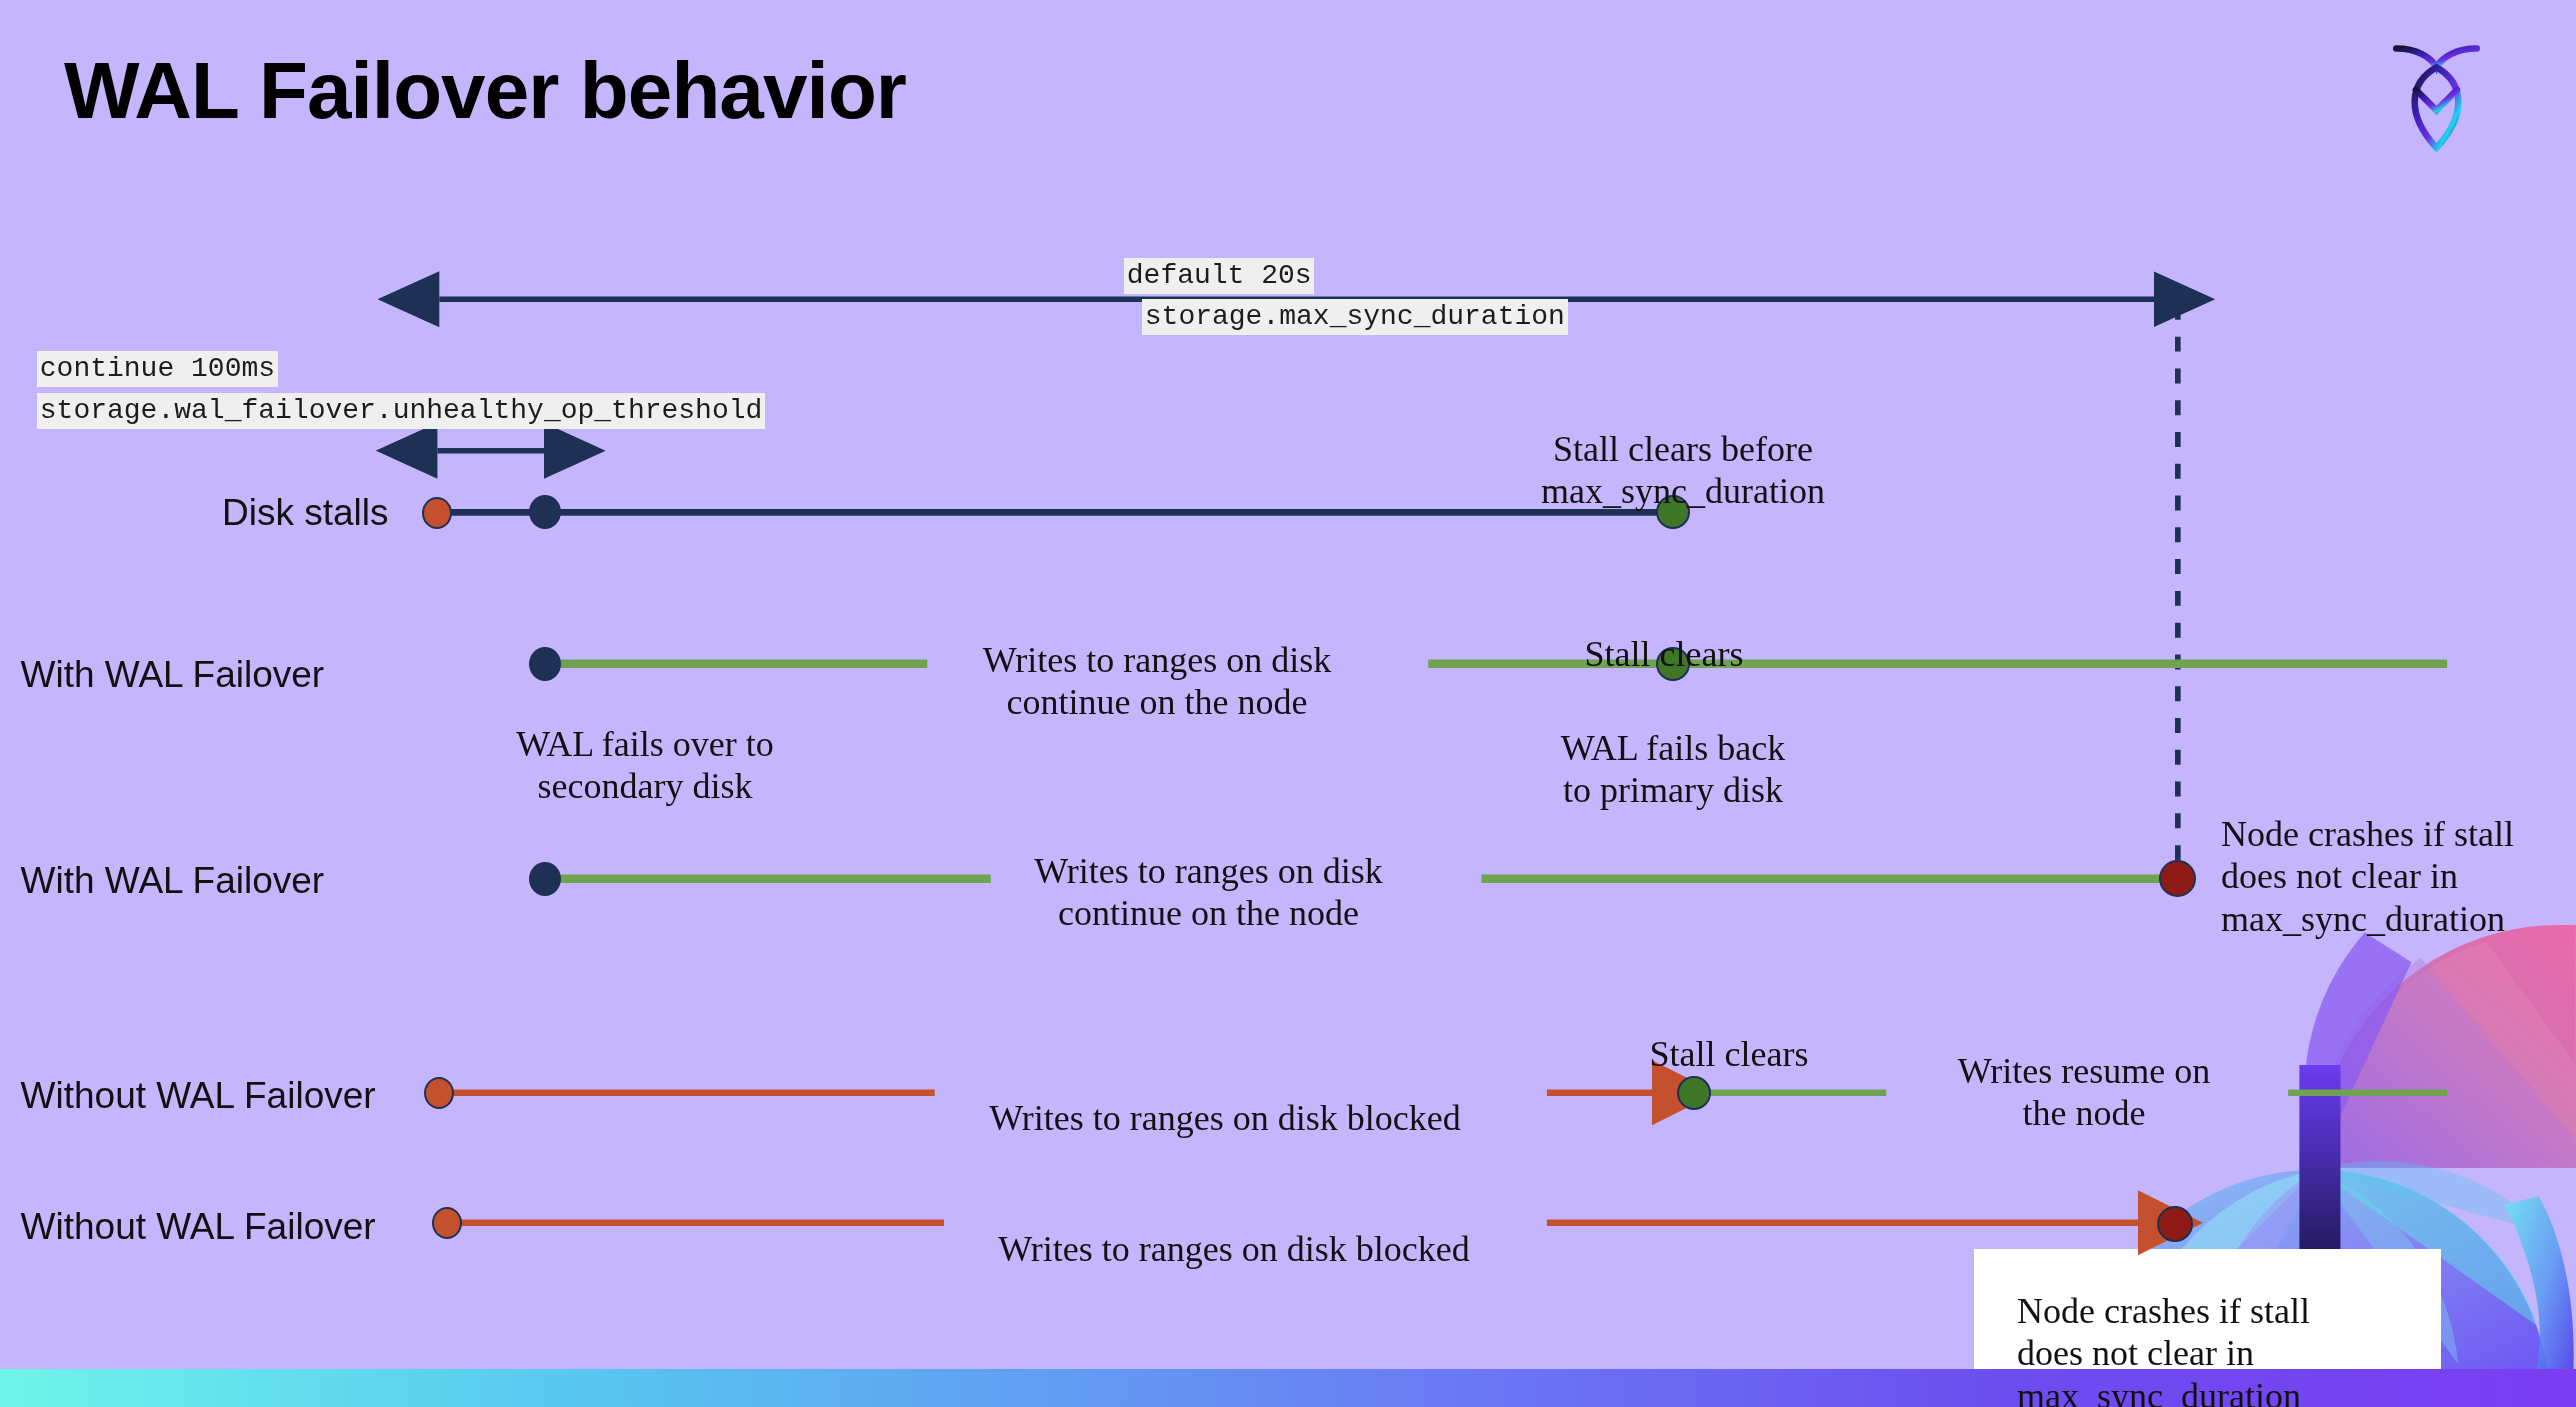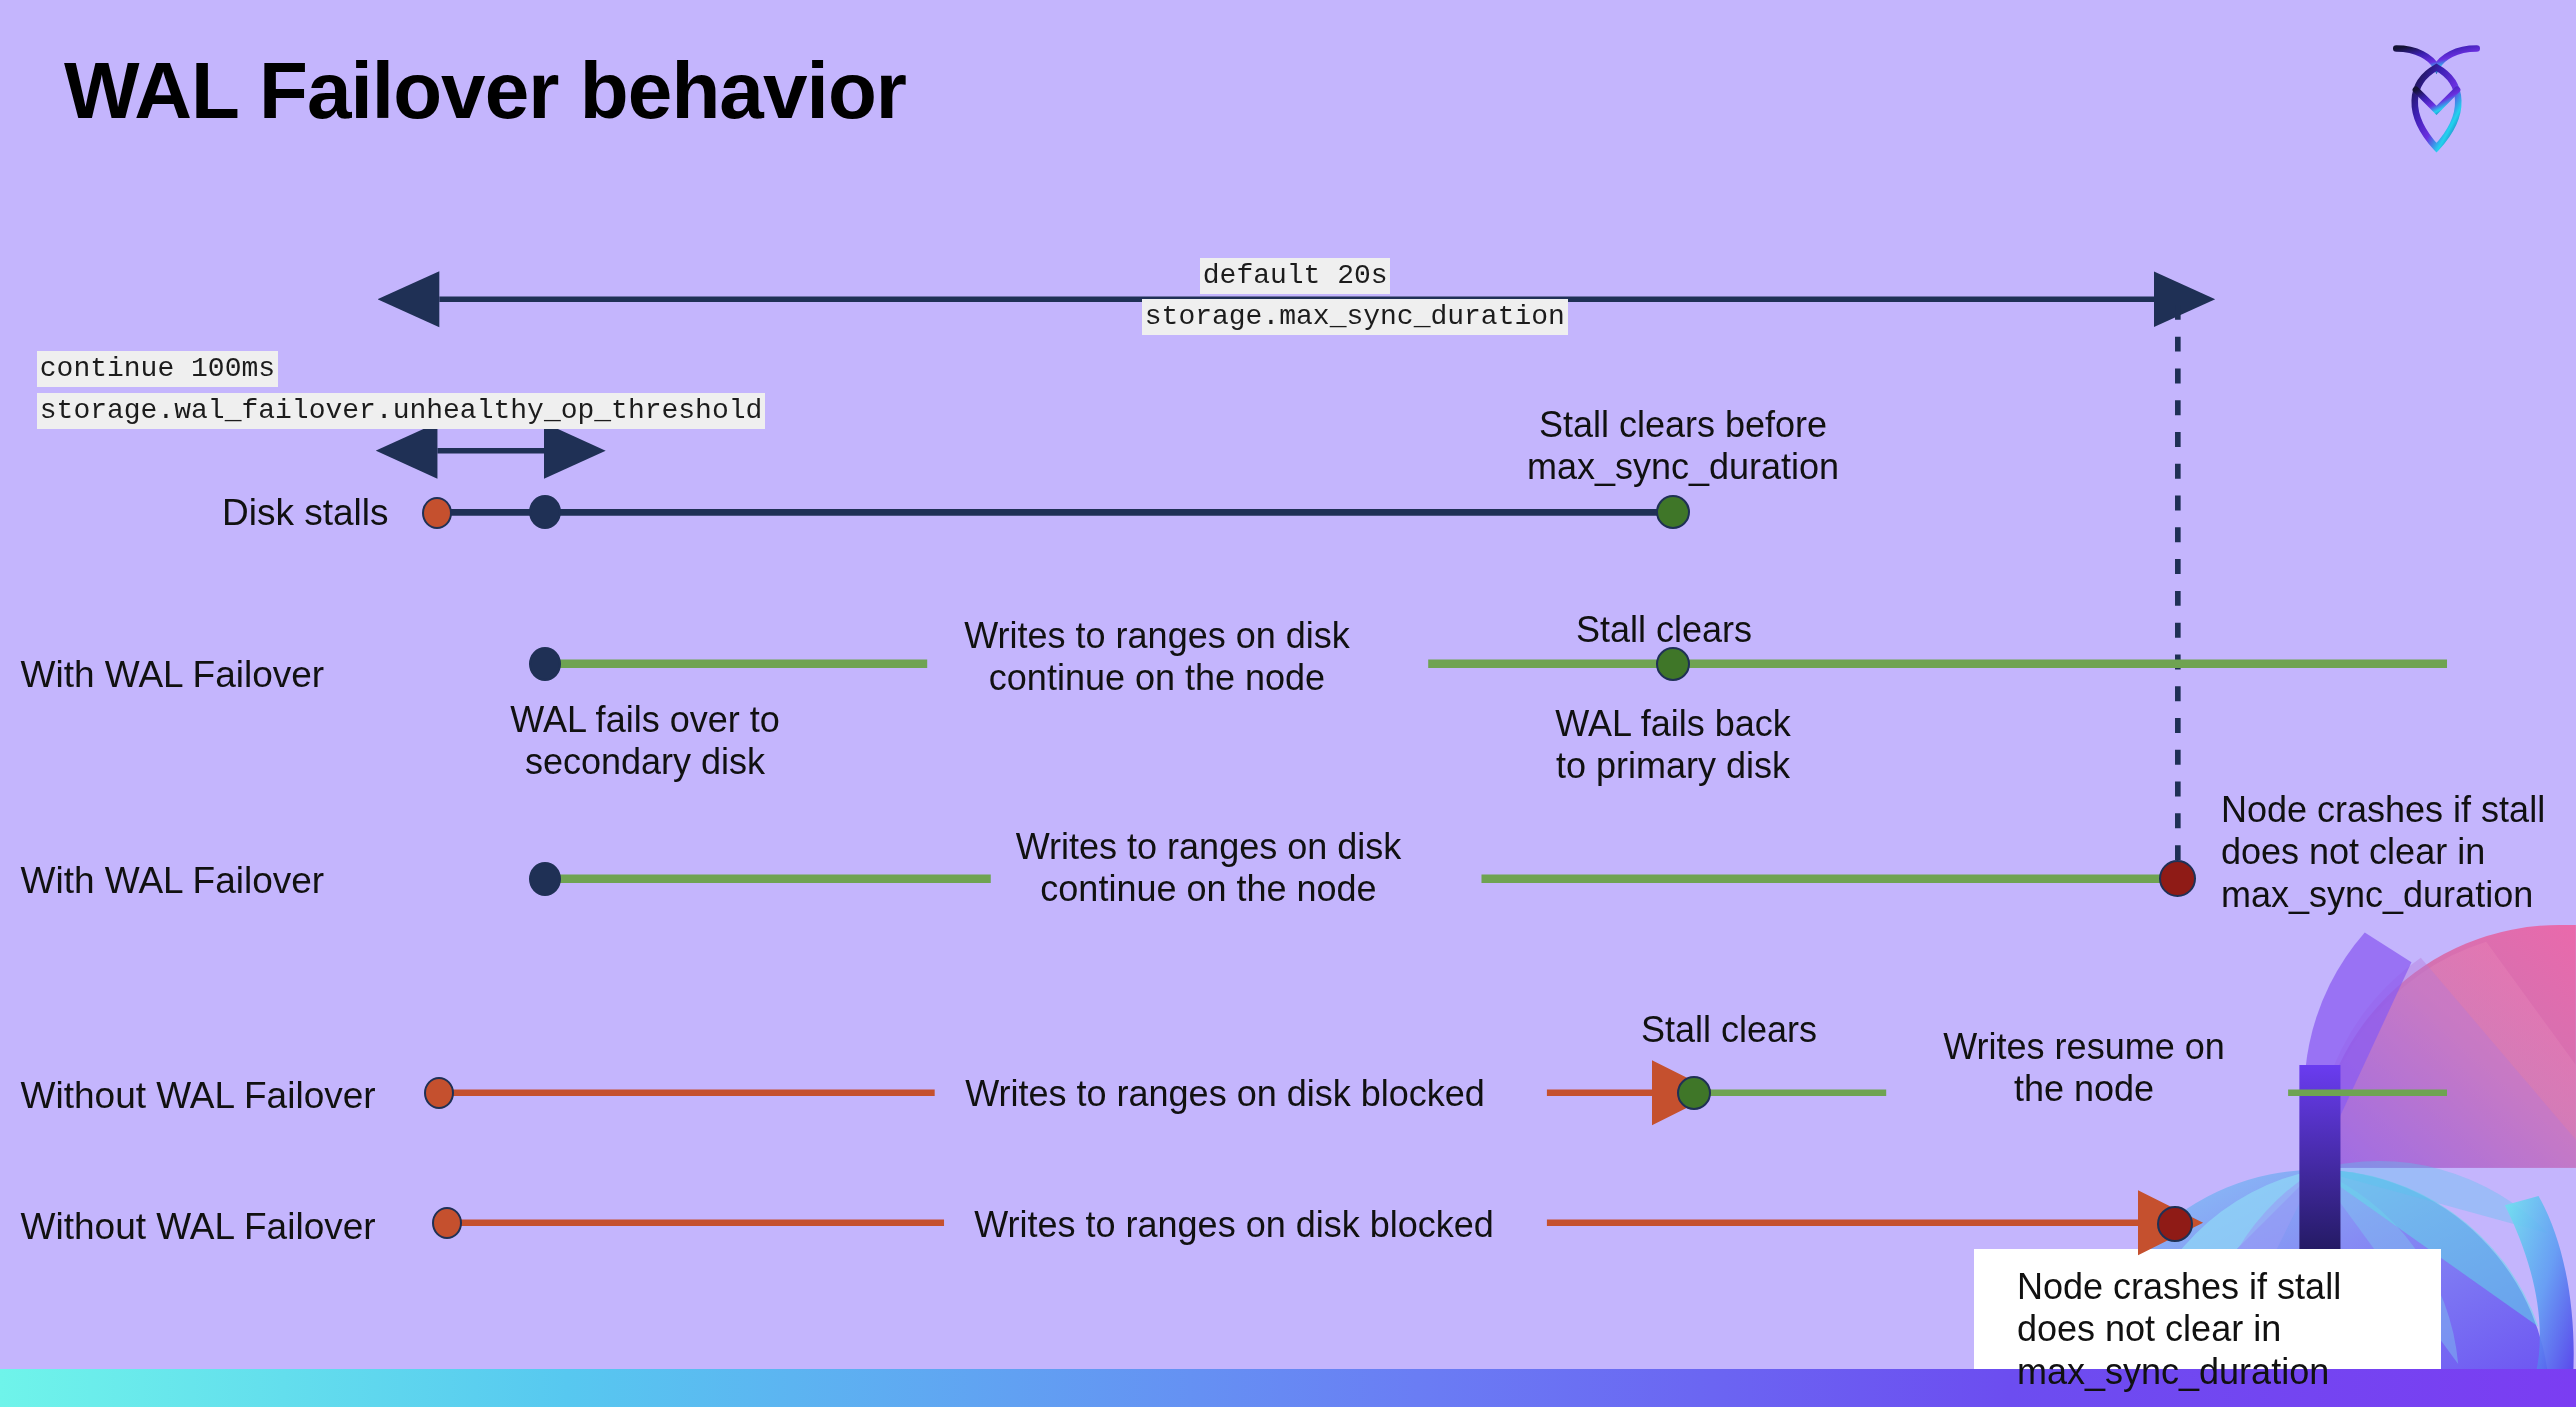--- a/index.html
+++ b/index.html
@@ -37,24 +37,25 @@
     font-size:28px;color:#1c1c1c;
     background:#efefef;
     white-space:nowrap;
     line-height:1.22;
     padding:0.9px 2.8px;
   }
 
   
   .lbl{
     position:absolute;
-    font-family:Liberation Sans, sans-serif;
+    font-family:Liberation Serif, serif;
     font-size:36px;color:#111111;
     line-height:1.18;
     white-space:pre-line;
+    margin-top:24px;
   }
   .lbl.c{text-align:center;}
   .lbl.l{text-align:left;}
 
   .rowlabel{
     position:absolute;
     font-size:37px;color:#111;
     white-space:nowrap;
   }
 
@@ -188,21 +189,21 @@
 
     <line x1="470" y1="1169" x2="1000" y2="1169" stroke="#c5502e" stroke-width="7"></line>
     <line x1="1655" y1="1169" x2="1788" y2="1169" stroke="#c5502e" stroke-width="7" marker-end="url(#redR)"></line>
     <line x1="1828" y1="1169" x2="2018" y2="1169" stroke="#6fa352" stroke-width="7"></line>
     <line x1="2448" y1="1169" x2="2618" y2="1169" stroke="#6fa352" stroke-width="7"></line>
 
     <line x1="478" y1="1308" x2="1010" y2="1308" stroke="#c5502e" stroke-width="7"></line>
     <line x1="1655" y1="1308" x2="2308" y2="1308" stroke="#c5502e" stroke-width="7" marker-end="url(#redR)"></line>
   </svg>
 
-  <div class="code" style="left:1200px;top:258px;">default 20s</div>
+  <div class="code" style="left:1124px;top:258px;">default 20s</div>
   <div class="code" style="left:1142px;top:299px;text-align:right;">storage.max_sync_duration</div>
 
   <div class="code" style="left:37px;top:351px;">continue 100ms</div>
   <div class="code" style="left:37px;top:393px;">storage.wal_failover.unhealthy_op_threshold</div>
 
   <div class="rowlabel" style="left:222px;top:492px;">Disk stalls</div>
   <div class="rowlabel" style="left:20.6px;top:654px;">With WAL Failover</div>
   <div class="rowlabel" style="left:20.6px;top:860px;">With WAL Failover</div>
   <div class="rowlabel" style="left:20.6px;top:1075px;">Without WAL Failover</div>
   <div class="rowlabel" style="left:20.6px;top:1206px;">Without WAL Failover</div>

